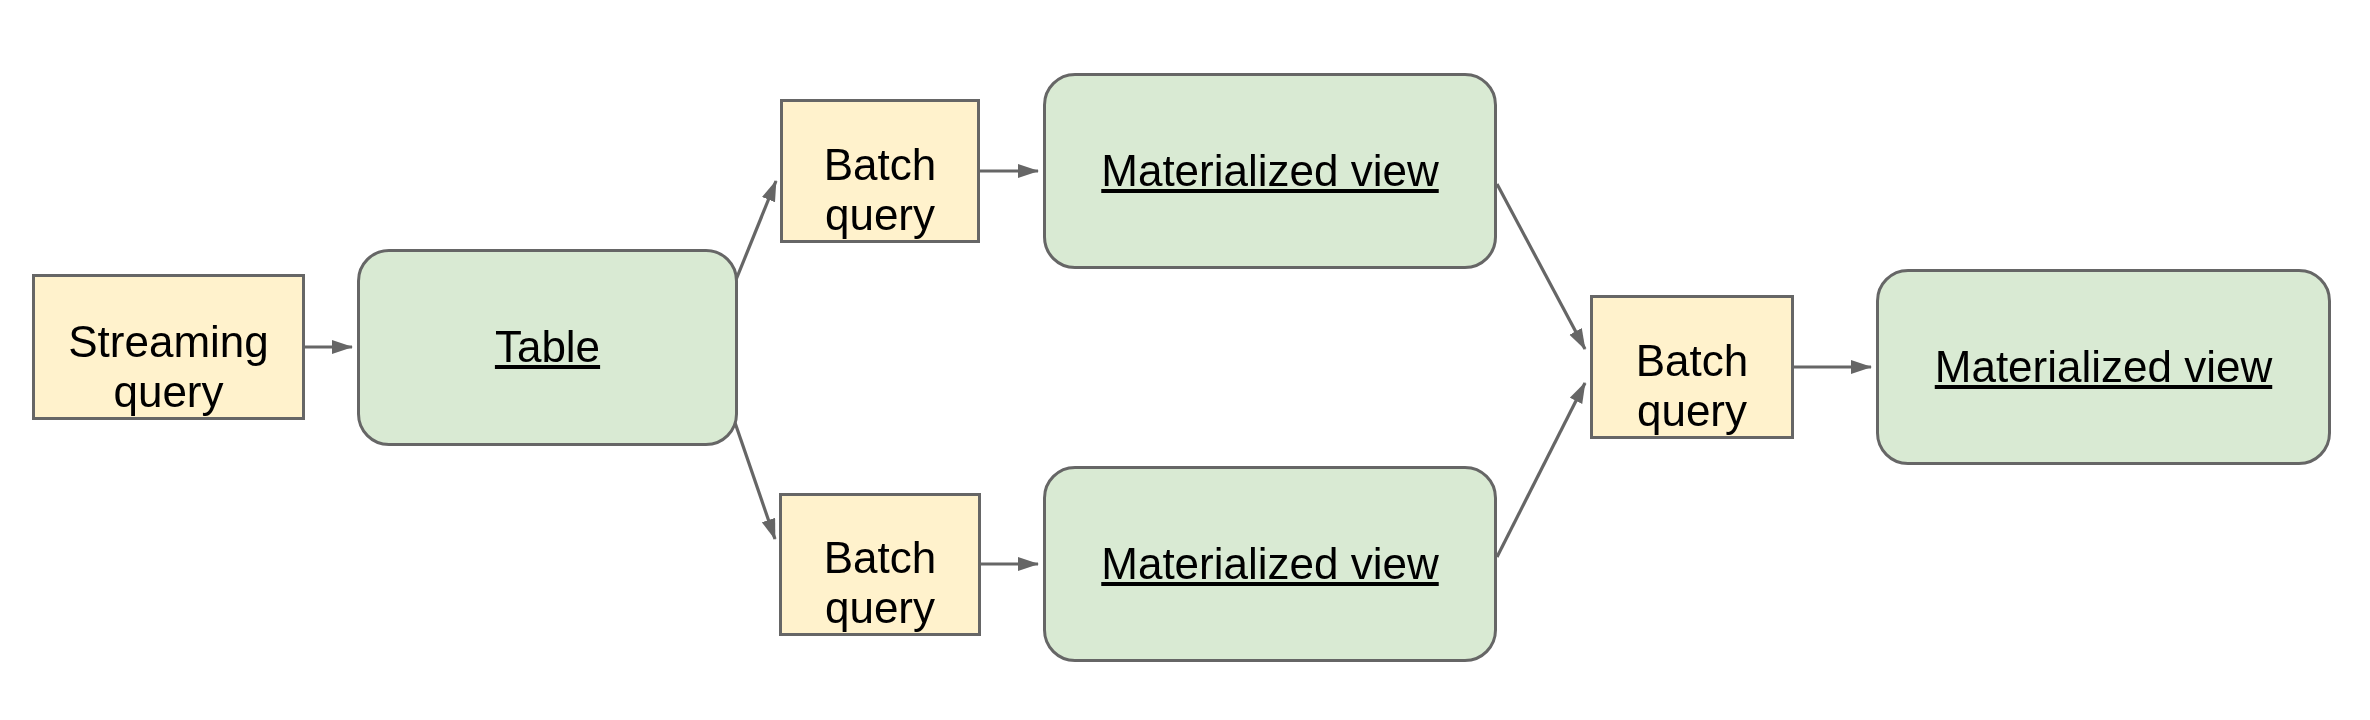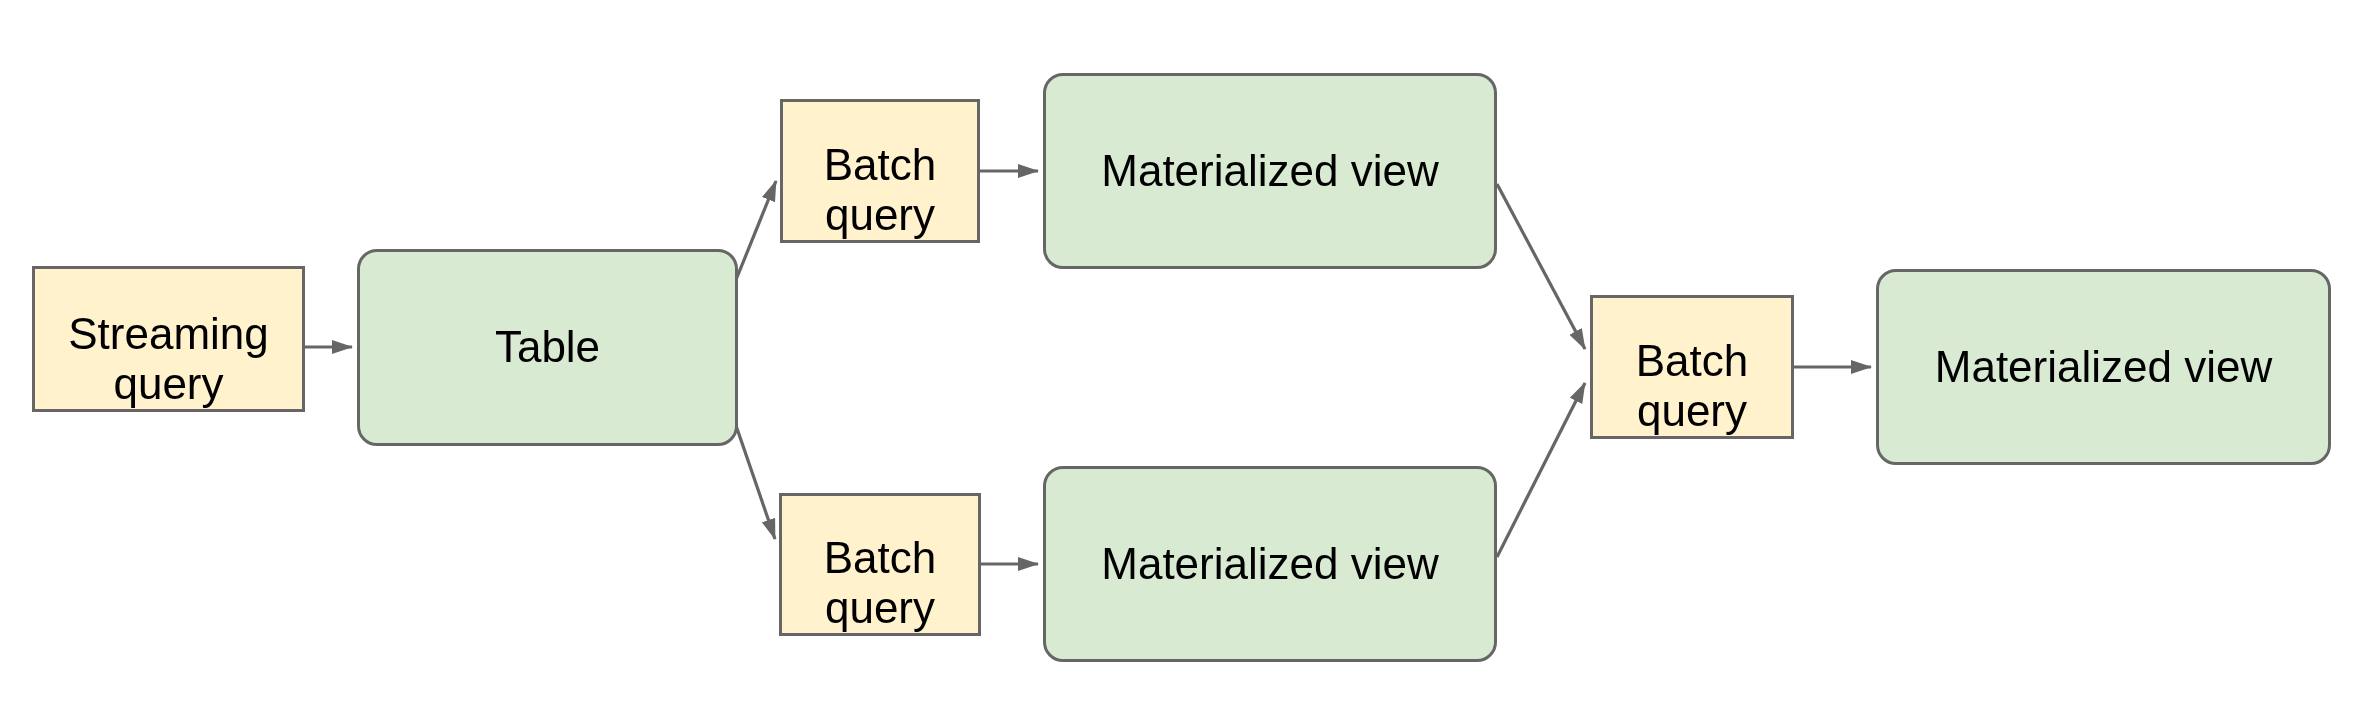--- a/index.html
+++ b/index.html
@@ -34,23 +34,24 @@
     color: var(--text, #000000);
   }
   .node-query {
     background: var(--query-fill, #fff2cc);
     border: 3px solid var(--border, #666666);
     align-items: flex-end;
   }
   .node-view {
     background: var(--view-fill, #d9ead3);
     border: 3px solid var(--border, #666666);
-    border-radius: 20px;
+    border-radius: 32px;
+    text-decoration: underline;
   }
-  #n-streaming    { left: 32px;   top: 266px; width: 273px; height: 146px; }
+  #n-streaming    { left: 32px;   top: 274px; width: 273px; height: 146px; }
   #n-table        { left: 357px;  top: 249px; width: 381px; height: 197px; }
   #n-batch-top    { left: 780px;  top: 99px;  width: 200px; height: 144px; }
   #n-mv-top       { left: 1043px; top: 73px;  width: 454px; height: 196px; }
   #n-batch-bottom { left: 779px;  top: 493px; width: 202px; height: 143px; }
   #n-mv-bottom    { left: 1043px; top: 466px; width: 454px; height: 196px; }
   #n-batch-merge  { left: 1590px; top: 295px; width: 204px; height: 144px; }
   #n-mv-final     { left: 1876px; top: 269px; width: 455px; height: 196px; }
   .label { display: inline-block; padding: 0 4px; }
 </style>
 </head>

